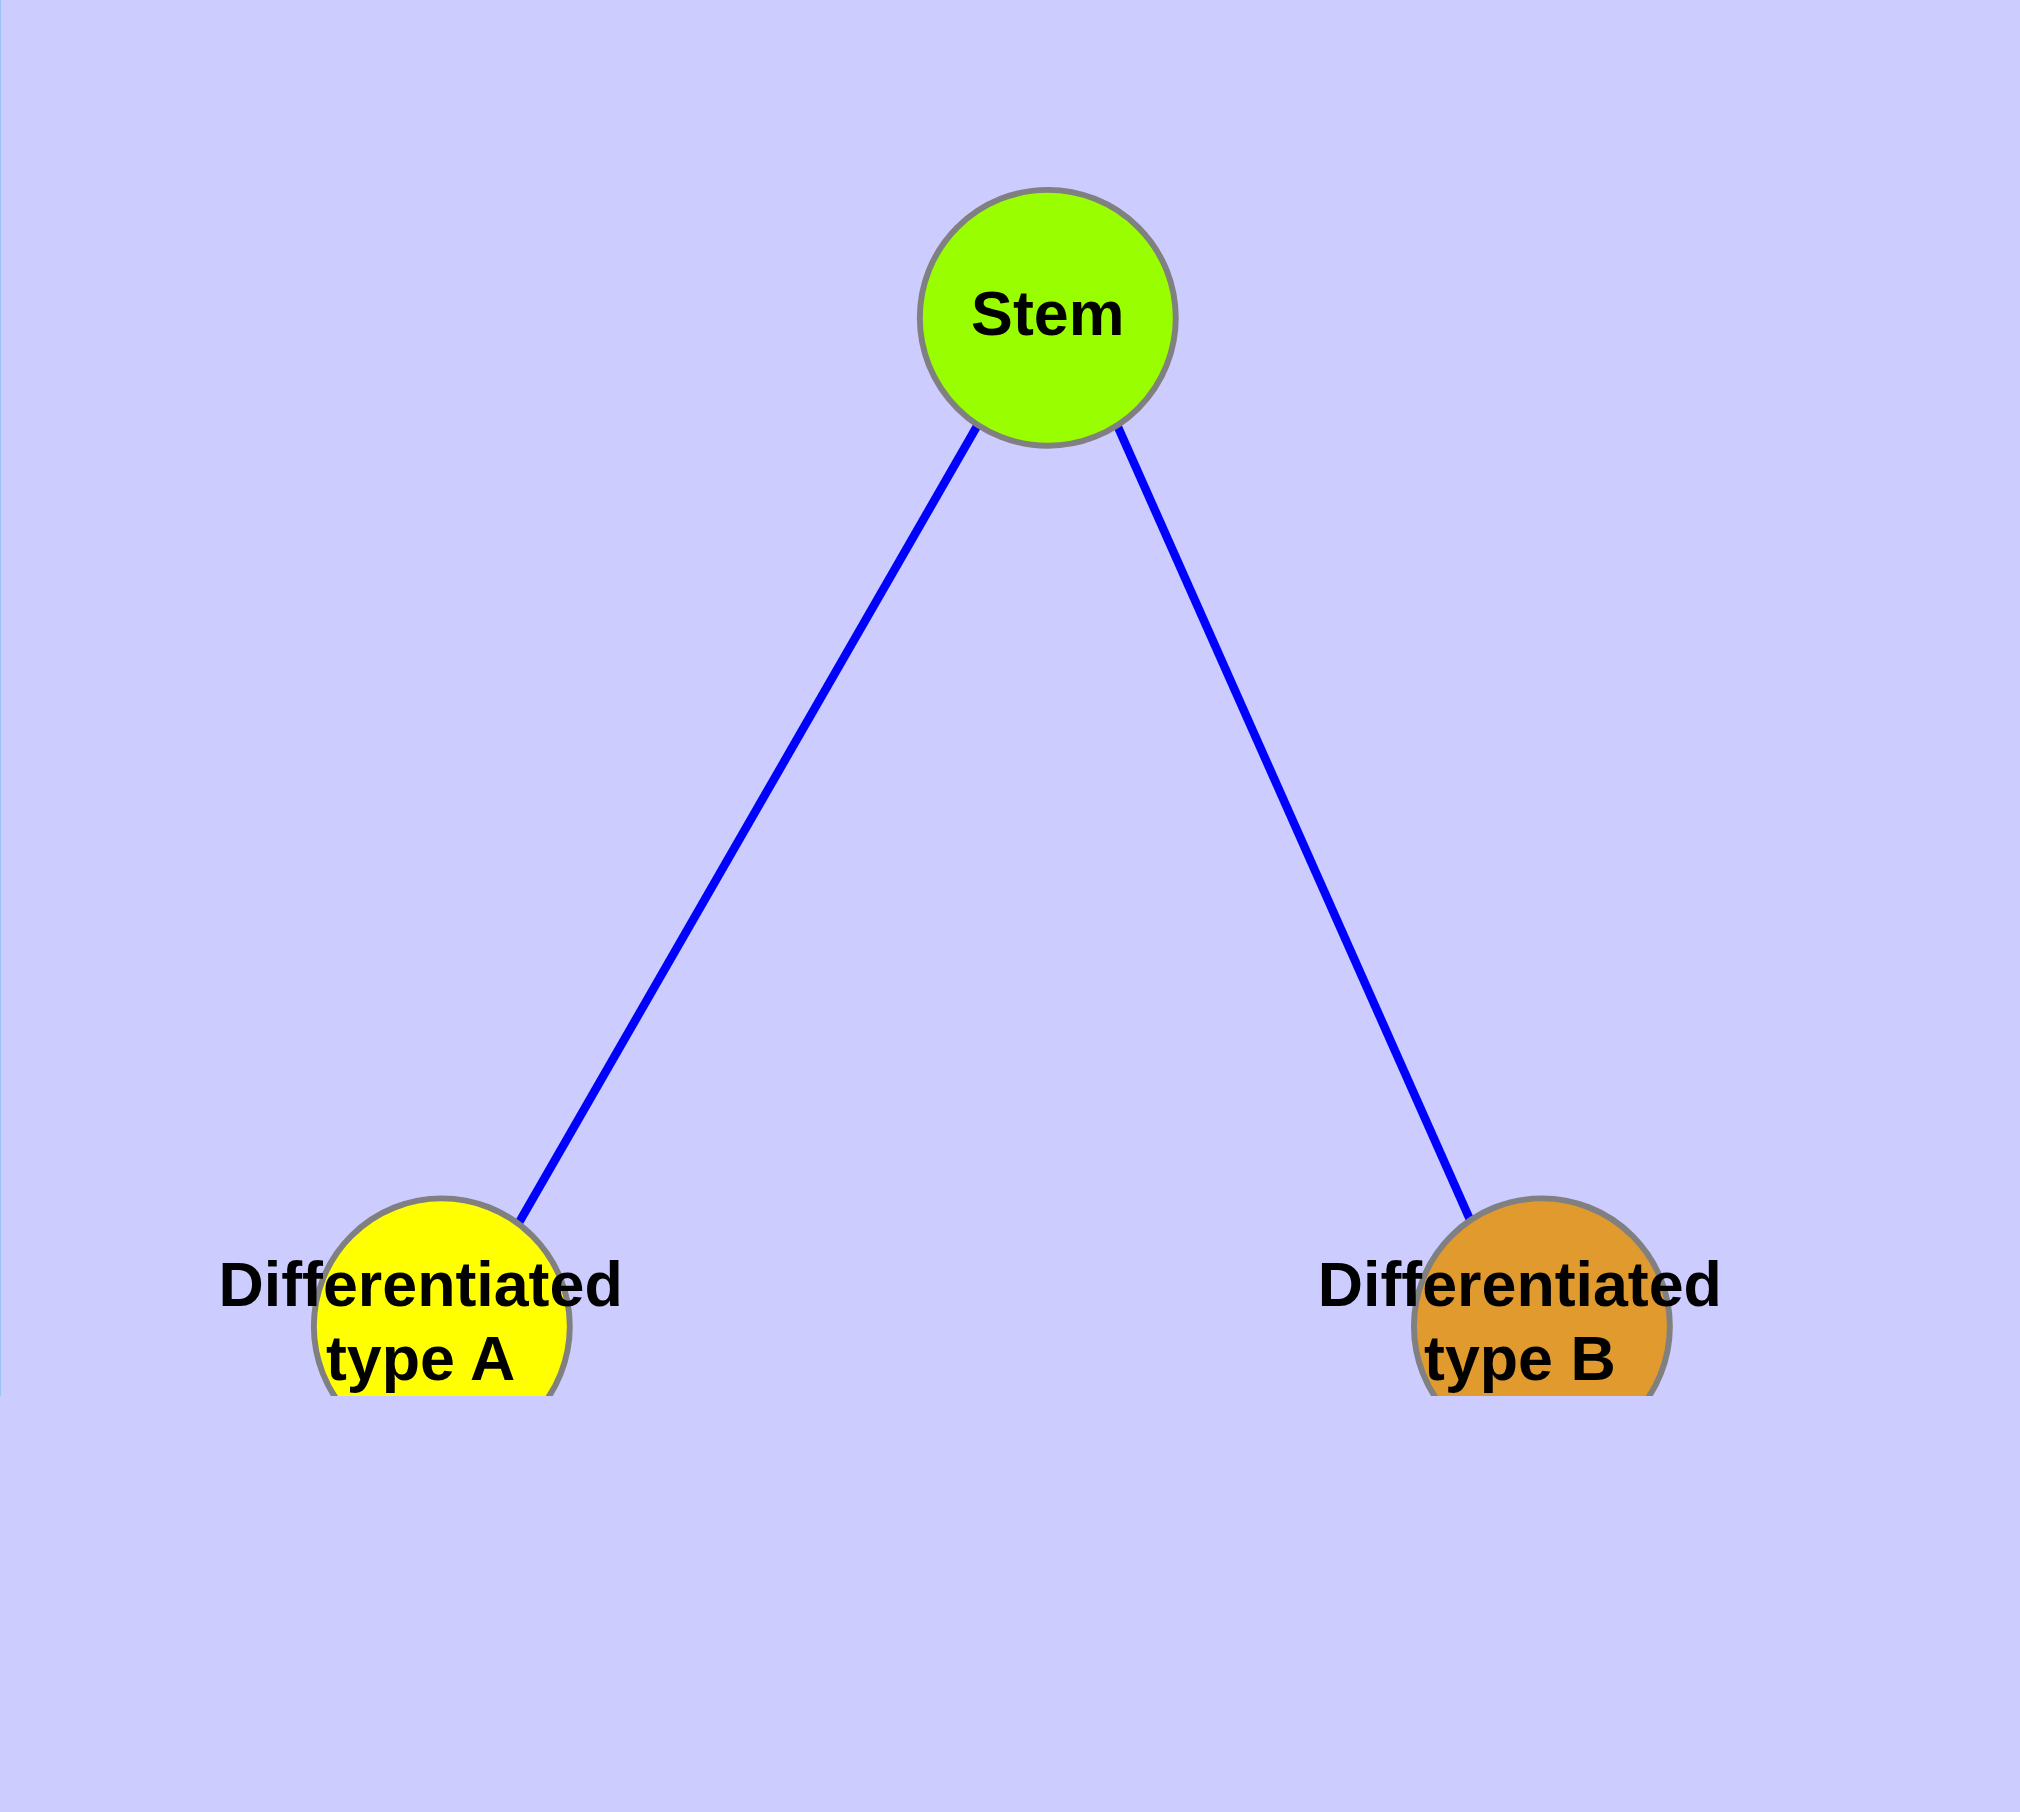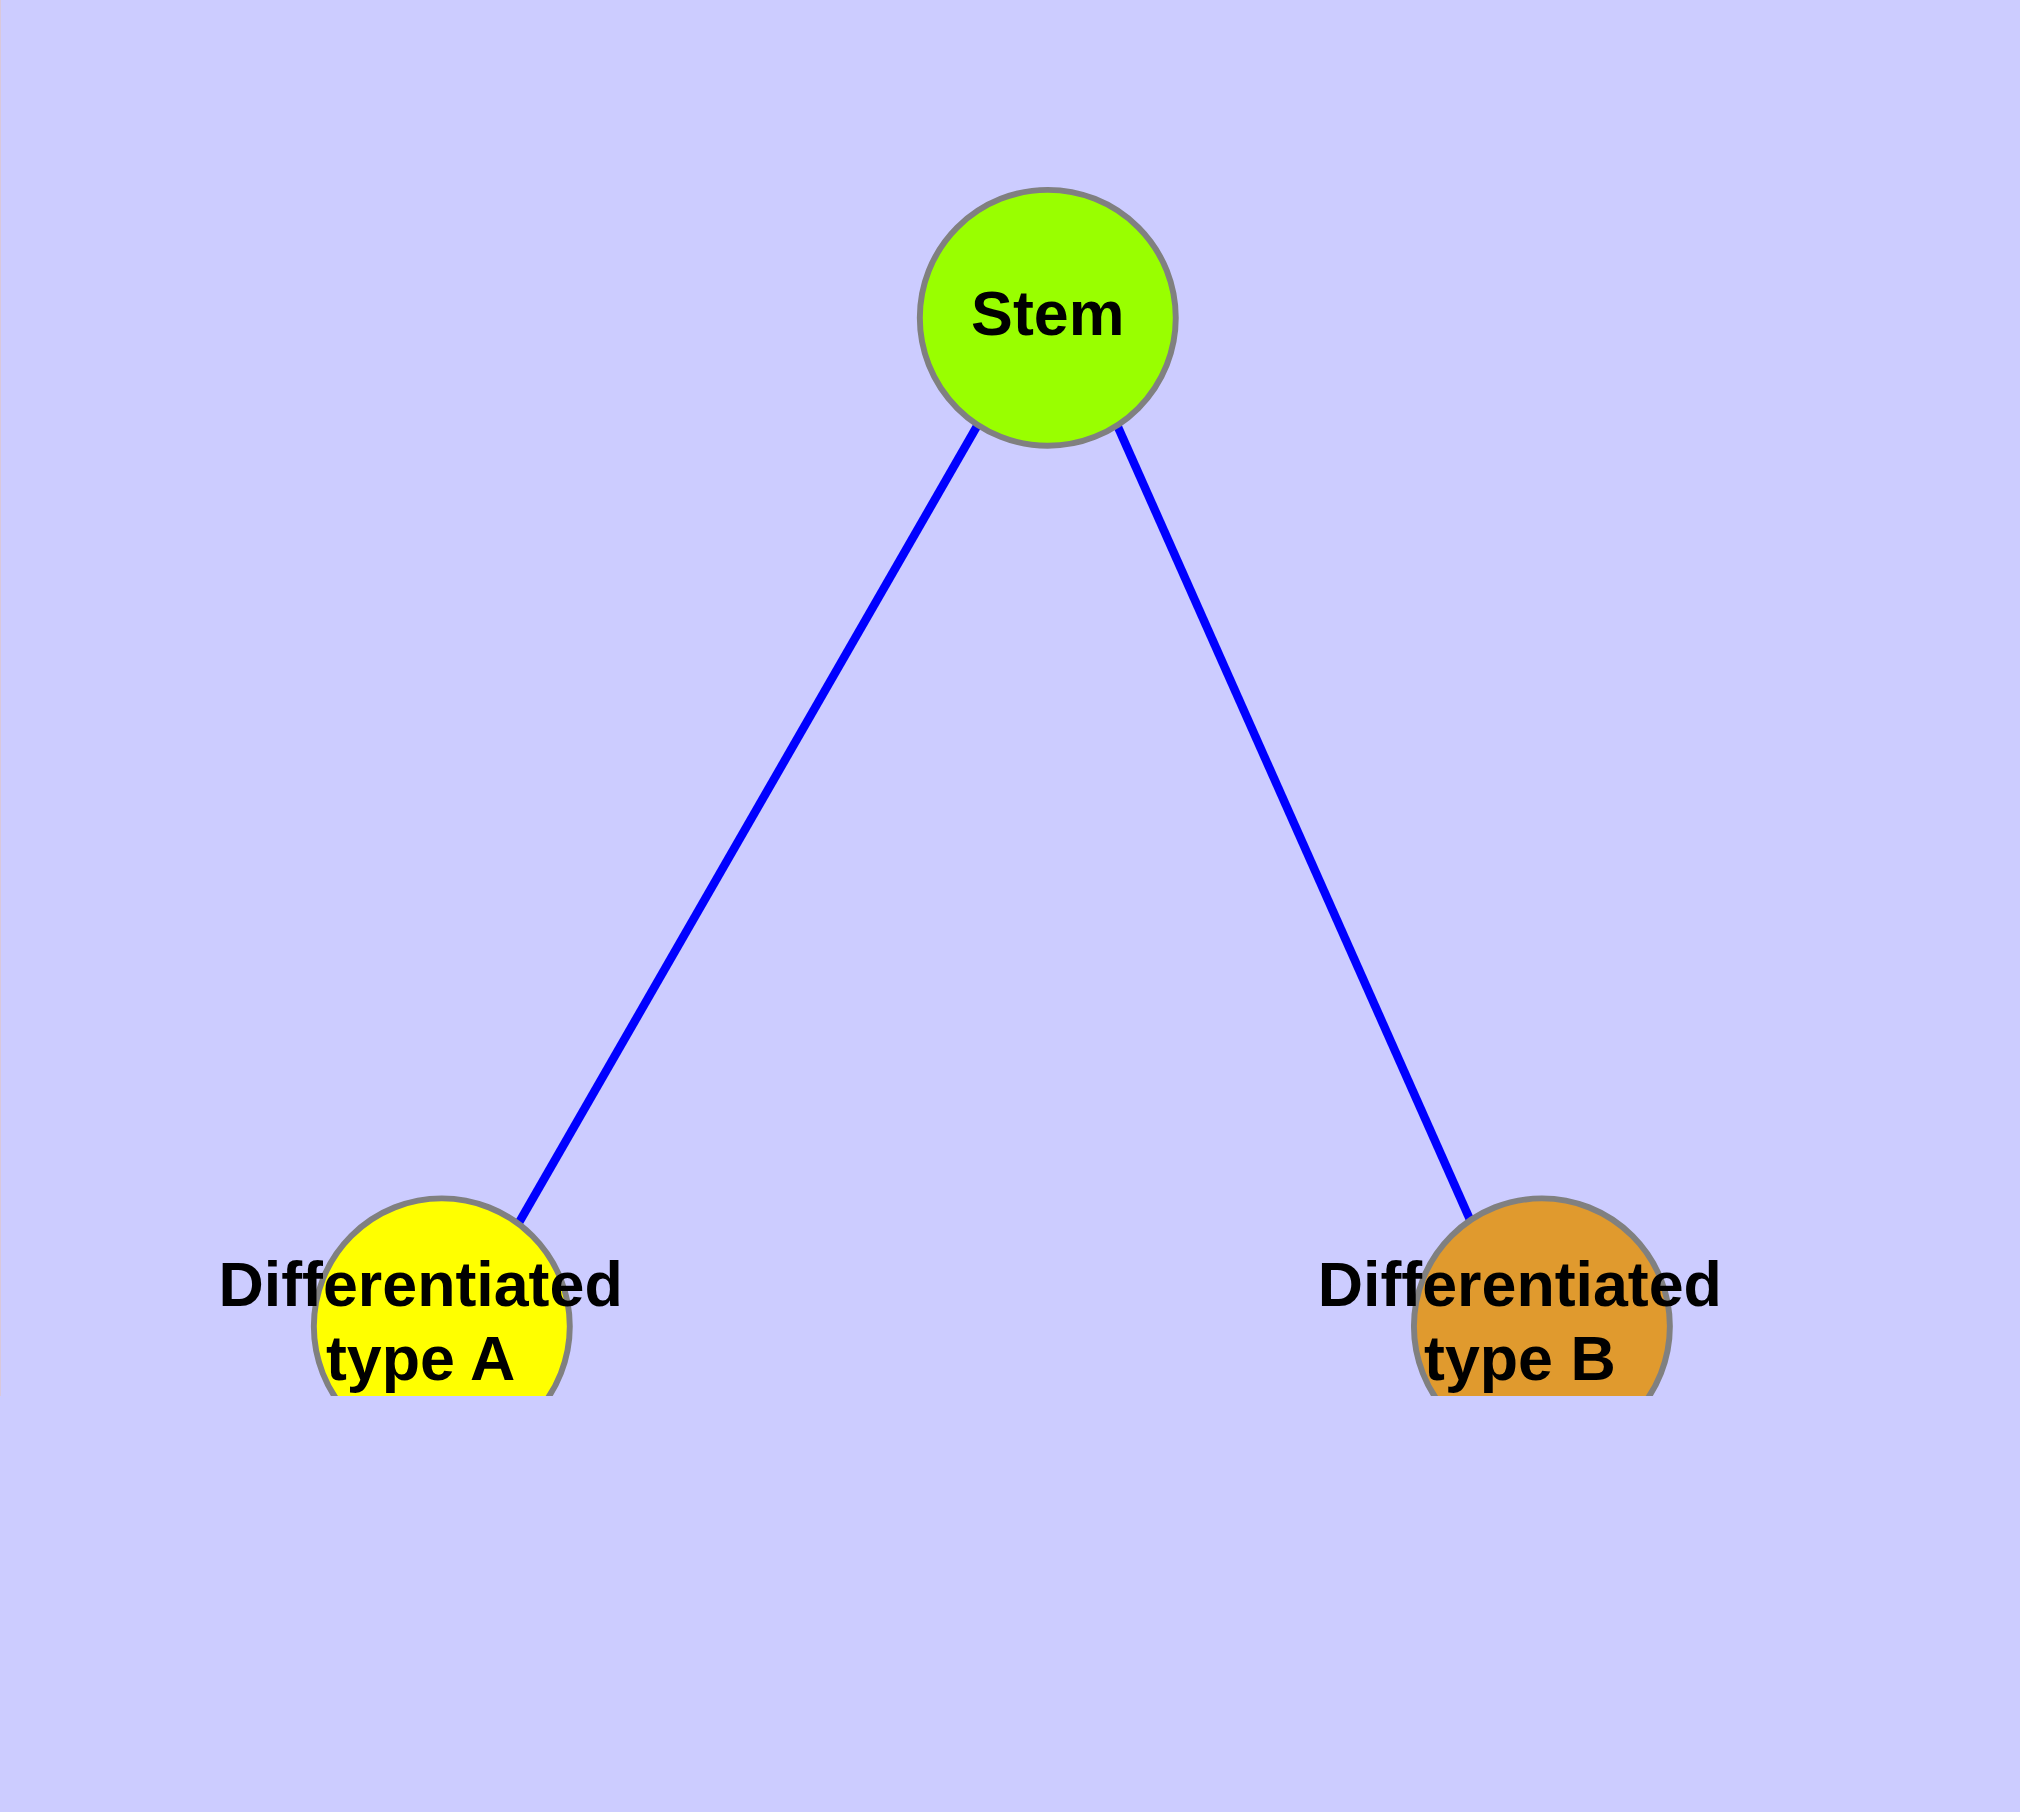--- a/index.html
+++ b/index.html
@@ -5,21 +5,21 @@
 <style>
   html, body {
     margin: 0;
     padding: 0;
     background: #ccccff;
   }
   #stage {
     position: relative;
     width: 2021px;
     height: 1396px;
-    background: #fdba74;
+    background: #0ea5e9;
     overflow: hidden;
     font-family: "Liberation Sans", "DejaVu Sans", sans-serif;
   }
   #graph-svg {
     position: absolute;
     left: 0;
     top: 0;
     width: 2021px;
     height: 1812px;
   }

